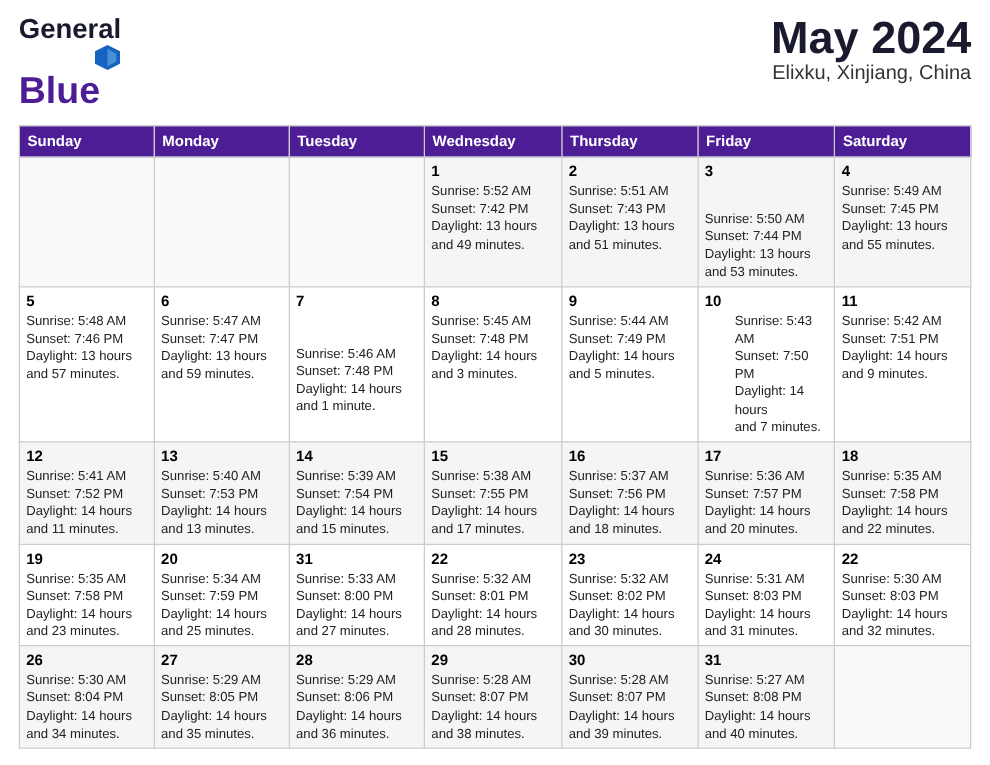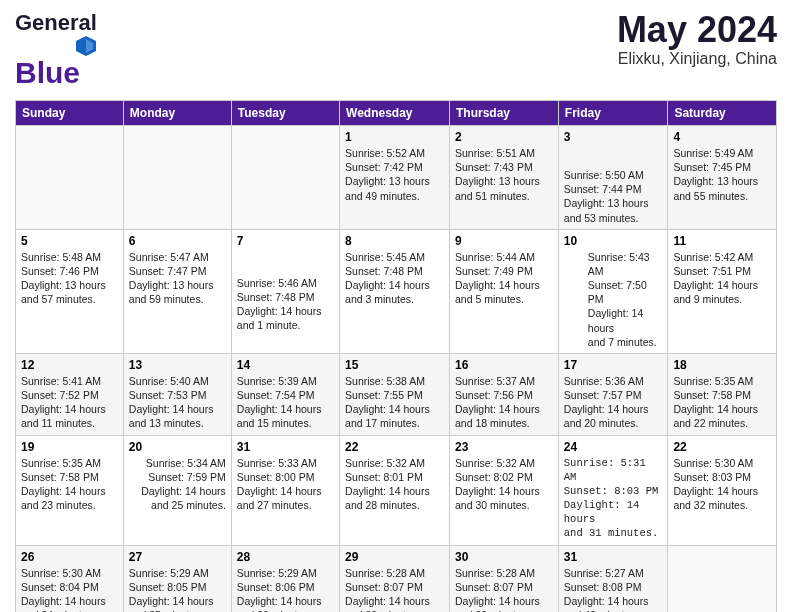--- a/index.html
+++ b/index.html
@@ -261,21 +261,21 @@
         <tr>
           <td>
             <span class="day-number">19</span>
             <div class="day-info" style="white-space: pre-line;">Sunrise: 5:35 AM
 Sunset: 7:58 PM
 Daylight: 14 hours
 and 23 minutes.</div>
           </td>
           <td>
             <span class="day-number">20</span>
-            <div class="day-info" style="white-space: pre-line; text-align: right;">Sunrise: 5:34 AM
+            <div class="day-info" style="white-space: pre-line;">Sunrise: 5:34 AM
 Sunset: 7:59 PM
 Daylight: 14 hours
 and 25 minutes.</div>
           </td>
           <td>
             <span class="day-number">31</span>
             <div class="day-info" style="white-space: pre-line;">Sunrise: 5:33 AM
 Sunset: 8:00 PM
 Daylight: 14 hours
 and 27 minutes.</div>
@@ -289,21 +289,21 @@
           </td>
           <td>
             <span class="day-number">23</span>
             <div class="day-info" style="white-space: pre-line;">Sunrise: 5:32 AM
 Sunset: 8:02 PM
 Daylight: 14 hours
 and 30 minutes.</div>
           </td>
           <td>
             <span class="day-number">24</span>
-            <div class="day-info" style="white-space: pre-line; font-family: Liberation Mono, monospace;">Sunrise: 5:31 AM
+            <div class="day-info" style="white-space: pre-line;">Sunrise: 5:31 AM
 Sunset: 8:03 PM
 Daylight: 14 hours
 and 31 minutes.</div>
           </td>
           <td>
             <span class="day-number">22</span>
             <div class="day-info" style="white-space: pre-line;">Sunrise: 5:30 AM
 Sunset: 8:03 PM
 Daylight: 14 hours
 and 32 minutes.</div>

